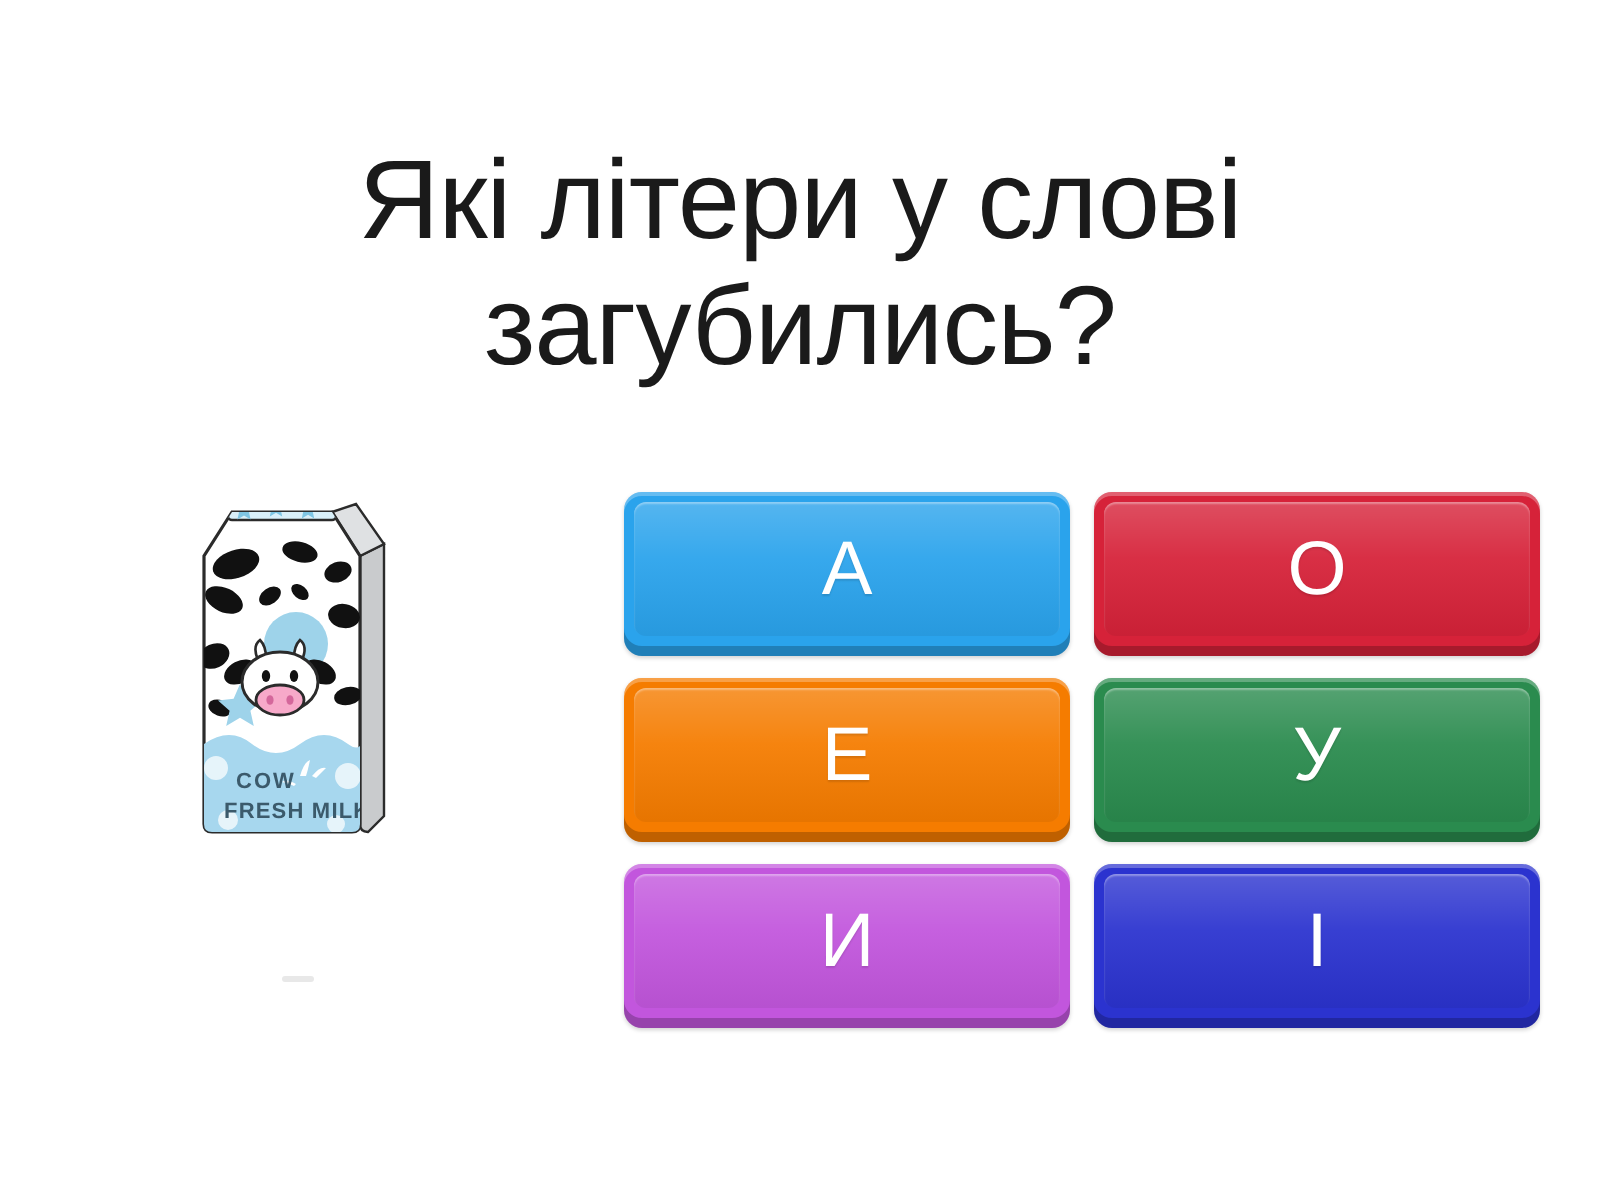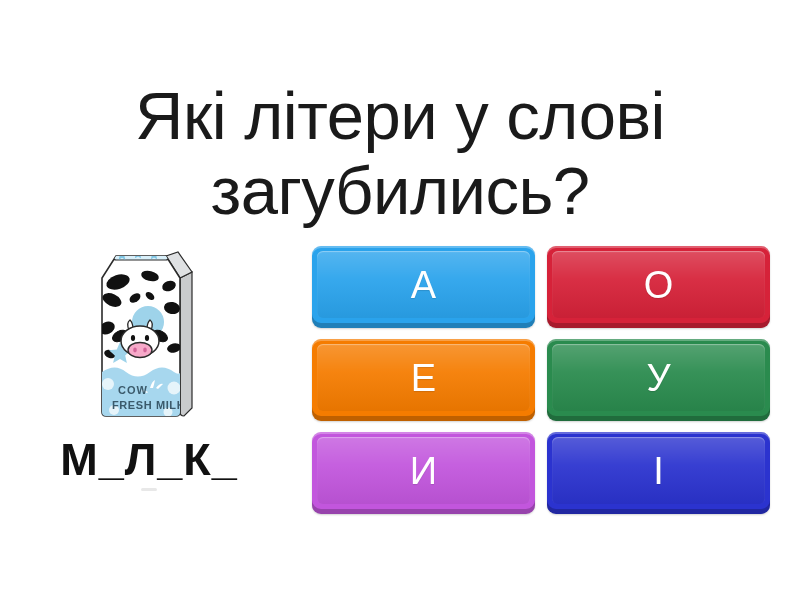--- a/index.html
+++ b/index.html
@@ -13,24 +13,24 @@
     background: #ffffff;
     font-family: "Liberation Sans", sans-serif;
     overflow: hidden;
     position: relative;
   }
 
   
   .question-title {
     position: absolute;
     left: 60px;
-    top: 78px;
+    top: 69px;
     width: 680px;
     text-align: center;
-    font-size: 67px;
+    font-size: 56px;
     line-height: 1.12;
     font-weight: 400;
     color: #1a1a1a;
     letter-spacing: -0.5px;
     white-space: pre-line;
   }
 
   
   .media-panel {
     position: absolute;
@@ -224,21 +224,20 @@
           <path d="M68 150 q4-5 7-4 q-3 3 -5 5 Z"></path>
           <path d="M60 154 q-5-3 -7-1 q4 1 6 2 Z"></path>
         </g>
 
         <text x="30" y="156" font-family="Liberation Sans, sans-serif" font-size="11" font-weight="700" fill="#3b5a6b" letter-spacing="1">COW</text>
         <text x="24" y="171" font-family="Liberation Sans, sans-serif" font-size="11" font-weight="700" fill="#3b5a6b" letter-spacing="0.6">FRESH MILK</text>
       </g>
     </svg>
   </div>
 
-  <div class="word-puzzle">М_Л_К_</div>
 
   <div class="word-artifact"></div>
 </div>
 
 <div class="answers-grid">
 
   <div class="answer-button" style="background:#2aa3ec">
     <span class="bevel"></span>
     <span class="face"></span>
     <span class="answer-label">А</span>

